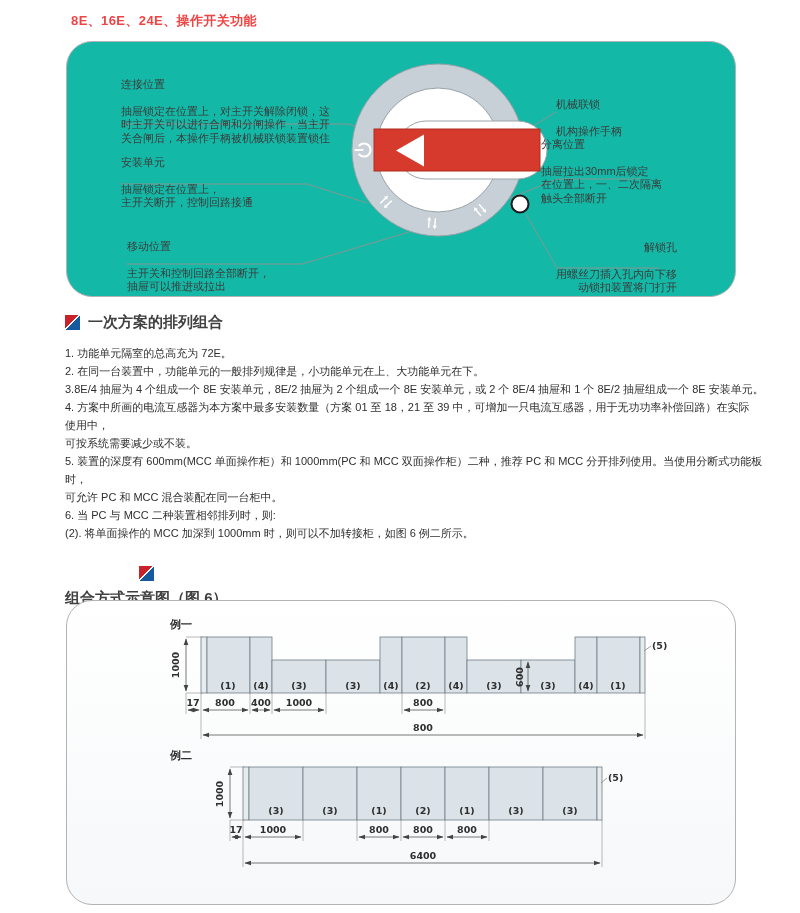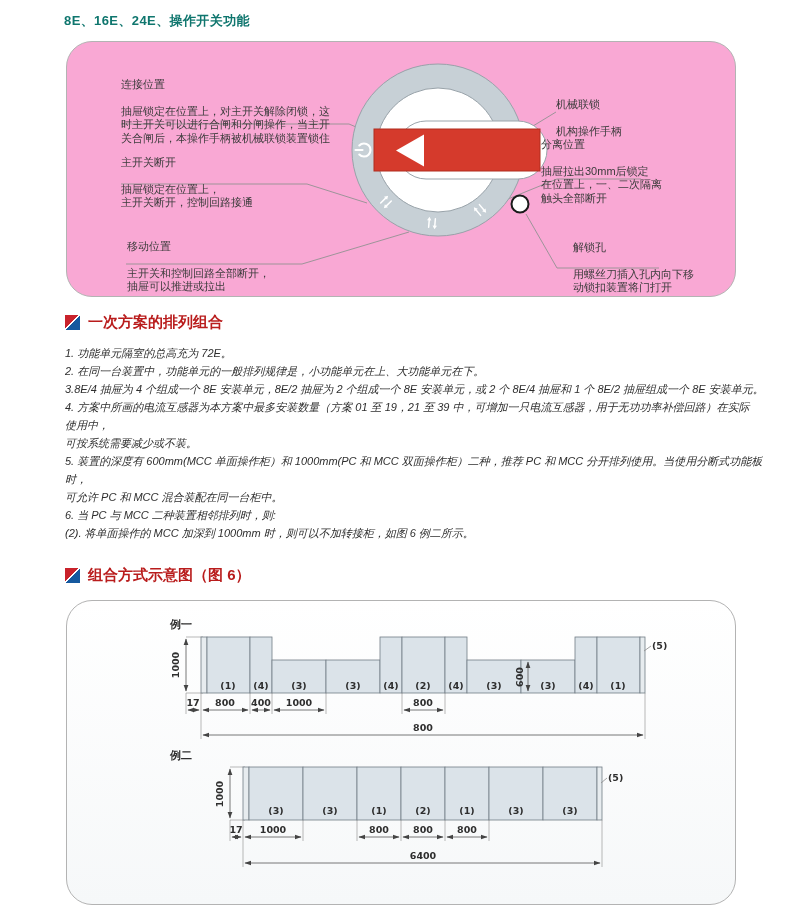--- a/index.html
+++ b/index.html
@@ -1,35 +1,35 @@
 <!DOCTYPE html>
 <html><head>
 <meta charset="utf-8">
 <style>
   html,body{margin:0;padding:0;background:#fff;}
   .page{position:relative;width:800px;height:913px;background:#fff;overflow:hidden;
         font-family:"Liberation Sans","DejaVu Sans",sans-serif;}
-  .title{position:absolute;left:64px;top:12px;font-size:13px;font-weight:600;color:#0f766e;letter-spacing:.4px;}
-  .panel{position:absolute;border:1px solid #b3b3b3;border-radius:26px;background:#f9a8d4;}
+  .title{position:absolute;left:71px;top:12px;font-size:13px;font-weight:600;color:#ef4444;letter-spacing:.4px;}
+  .panel{position:absolute;border:1px solid #b3b3b3;border-radius:26px;background:#14b8a6;}
   #panel-switch{left:66px;top:41px;width:668px;height:254px;}
   #panel-fig{left:66px;top:600px;width:668px;height:303px;background:linear-gradient(#ffffff,#f6f8f9);font-weight:bold;}
   .panel svg{position:absolute;left:0;top:0;}
   .callout{position:absolute;font-size:11px;line-height:13.5px;color:#3b3b3b;white-space:pre-line;}
   #co-connect{left:54px;top:22px;}
   #co-test{left:54px;top:100px;}
   #co-move{left:60px;top:184px;}
   #co-interlock{left:489px;top:42px;}
   #co-separate{left:474px;top:82px;}
-  #co-unlock{left:506px;top:185px;}
+  #co-unlock{left:489px;top:185px;text-align:right;}
   .sec-head{position:absolute;display:flex;align-items:center;gap:8px;
-            font-size:15px;font-weight:bold;color:#b91c1c;}
+            font-size:15px;font-weight:bold;color:#404040;}
   .sec-icon{width:15px;height:15px;flex:0 0 auto;
             background:linear-gradient(135deg,#c9222b 0 45%,#ffffff 45% 53%,#15599f 53% 100%);}
-  #sec1{left:65px;top:313px;} #sec2{left:65px;top:566px;}
-  .list{position:absolute;left:65px;top:344px;width:706px;font-size:11px;line-height:18px;color:#2e2e2e;font-style:italic;}
+  #sec1{left:65px;top:313px;} #sec2{left:65px;top:566px;flex-direction:column;}
+  .list{position:absolute;left:65px;top:344px;width:706px;font-size:11px;line-height:18px;color:#2e2e2e;}
   .list p{margin:0;white-space:pre-line;}
   
   svg text{font-family:"DejaVu Sans","Liberation Sans",sans-serif;fill:#2e2e2e;}
   .leaders polyline,.leaders line{fill:none;stroke:#929292;stroke-width:.9;}
   .ring-outer{fill:#c7d0d6;stroke:#98a2a9;stroke-width:1;}
   .ring-inner{fill:#fff;stroke:#98a2a9;stroke-width:1;}
   .handle{fill:#fff;stroke:#9aa4ab;stroke-width:1;}
   .redbar{fill:#d53a2c;stroke:#b02c1f;stroke-width:1;}
   .tri{fill:#fff;}
   .hole{fill:#fff;stroke:#1a1a1a;stroke-width:2;}
@@ -92,21 +92,21 @@
       <circle class="hole" cx="453" cy="162" r="8.5"></circle>
     </svg>
 
     <div class="callout" id="co-connect">
       <div>连接位置</div>
       <div>抽屉锁定在位置上，对主开关解除闭锁，这
 时主开关可以进行合闸和分闸操作，当主开
 关合闸后，本操作手柄被机械联锁装置锁住</div>
     </div>
     <div class="callout" id="co-test">
-      <div>主开关断开</div>
+      <div>安装单元</div>
       <div>抽屉锁定在位置上，
 主开关断开，控制回路接通</div>
     </div>
     <div class="callout" id="co-move">
       <div>移动位置</div>
       <div>主开关和控制回路全部断开，
 抽屉可以推进或拉出</div>
     </div>
     <div class="callout" id="co-interlock">
       <div>机械联锁</div>
@@ -126,21 +126,21 @@
   </div>
 
   <div class="sec-head" id="sec1">
     <span class="sec-icon"></span>
     <span>一次方案的排列组合</span>
   </div>
   <div class="list">
     <p>1. 功能单元隔室的总高充为 72E。</p>
     <p>2. 在同一台装置中，功能单元的一般排列规律是，小功能单元在上、大功能单元在下。</p>
     <p>3.8E/4 抽屉为 4 个组成一个 8E 安装单元，8E/2 抽屉为 2 个组成一个 8E 安装单元，或 2 个 8E/4 抽屉和 1 个 8E/2 抽屉组成一个 8E 安装单元。</p>
-    <p>4. 方案中所画的电流互感器为本方案中最多安装数量（方案 01 至 19，21 至 39 中，可增加一只电流互感器，用于无功功率补偿回路）在实际
+    <p>4. 方案中所画的电流互感器为本方案中最多安装数量（方案 01 至 18，21 至 39 中，可增加一只电流互感器，用于无功功率补偿回路）在实际
 使用中，
 可按系统需要减少或不装。</p>
     <p>5. 装置的深度有 600mm(MCC 单面操作柜）和 1000mm(PC 和 MCC 双面操作柜）二种，推荐 PC 和 MCC 分开排列使用。当使用分断式功能板时，
 可允许 PC 和 MCC 混合装配在同一台柜中。</p>
     <p>6. 当 PC 与 MCC 二种装置相邻排列时，则:</p>
     <p>(2). 将单面操作的 MCC 加深到 1000mm 时，则可以不加转接柜，如图 6 例二所示。</p>
   </div>
 
   <div class="sec-head" id="sec2">
     <span class="sec-icon"></span>

